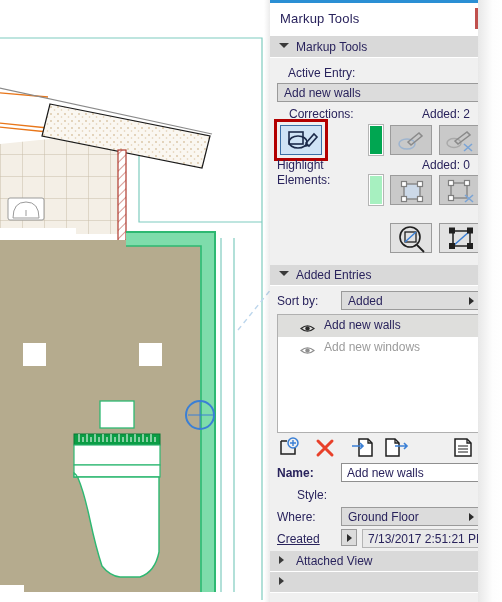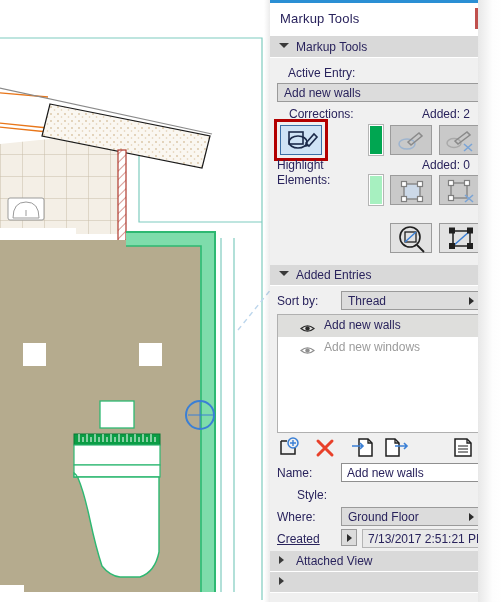--- a/index.html
+++ b/index.html
@@ -470,21 +470,21 @@
 
     <div class="section-header">
       <span class="caret caret-down"></span>
       <span class="sh-label">Added Entries</span>
     </div>
 
     <div class="body-area" style="height:265px;">
 
       <span class="lbl" style="left:7px; top:8px;">Sort by:</span>
       <div class="combo" style="left:71px; top:5px; width:140px;">
-        <span class="combo-text">Thread</span>
+        <span class="combo-text">Added</span>
         <span class="combo-arrow"></span>
       </div>
 
       <div class="list-box" style="left:7px; top:28px; width:204px; height:119px;">
         <div class="list-row selected">
           <span class="eye">
             <svg width="15" height="11" viewBox="0 0 15 11">
               <path d="M1 5.5 Q7.5 0 14 5.5 Q7.5 11 1 5.5 Z" fill="none" stroke="#2b2b2b" stroke-width="1.2"></path>
               <circle cx="7.5" cy="5.5" r="2.2" fill="#2b2b2b"></circle>
             </svg>
@@ -534,21 +534,21 @@
       </div>
 
       <div class="iconbtn" style="left:180px; top:150px;">
         <svg width="26" height="24" viewBox="0 0 26 24">
           <path d="M5 3 L17 3 L21 7 L21 20 L5 20 Z" fill="#ffffff" stroke="#1f1f1f" stroke-width="1.5"></path>
           <path d="M17 3 L17 7 L21 7" fill="none" stroke="#1f1f1f" stroke-width="1.3"></path>
           <path d="M8 10 H18 M8 13 H18 M8 16 H18" stroke="#1f1f1f" stroke-width="1.2"></path>
         </svg>
       </div>
 
-      <span class="lbl" style="left:7px; top:180px;">Name:</span>
+      <span class="lbl" style="left:7px; top:180px;font-weight:bold;">Name:</span>
       <div class="textfield" style="left:71px; top:177px; width:140px;">
         <span class="tf-text">Add new walls</span>
       </div>
 
       <span class="lbl" style="left:7px; top:202px;margin-left:20px;">Style:</span>
 
       <span class="lbl" style="left:7px; top:224px;">Where:</span>
       <div class="combo" style="left:71px; top:221px; width:140px;">
         <span class="combo-text">Ground Floor</span>
         <span class="combo-arrow"></span>

